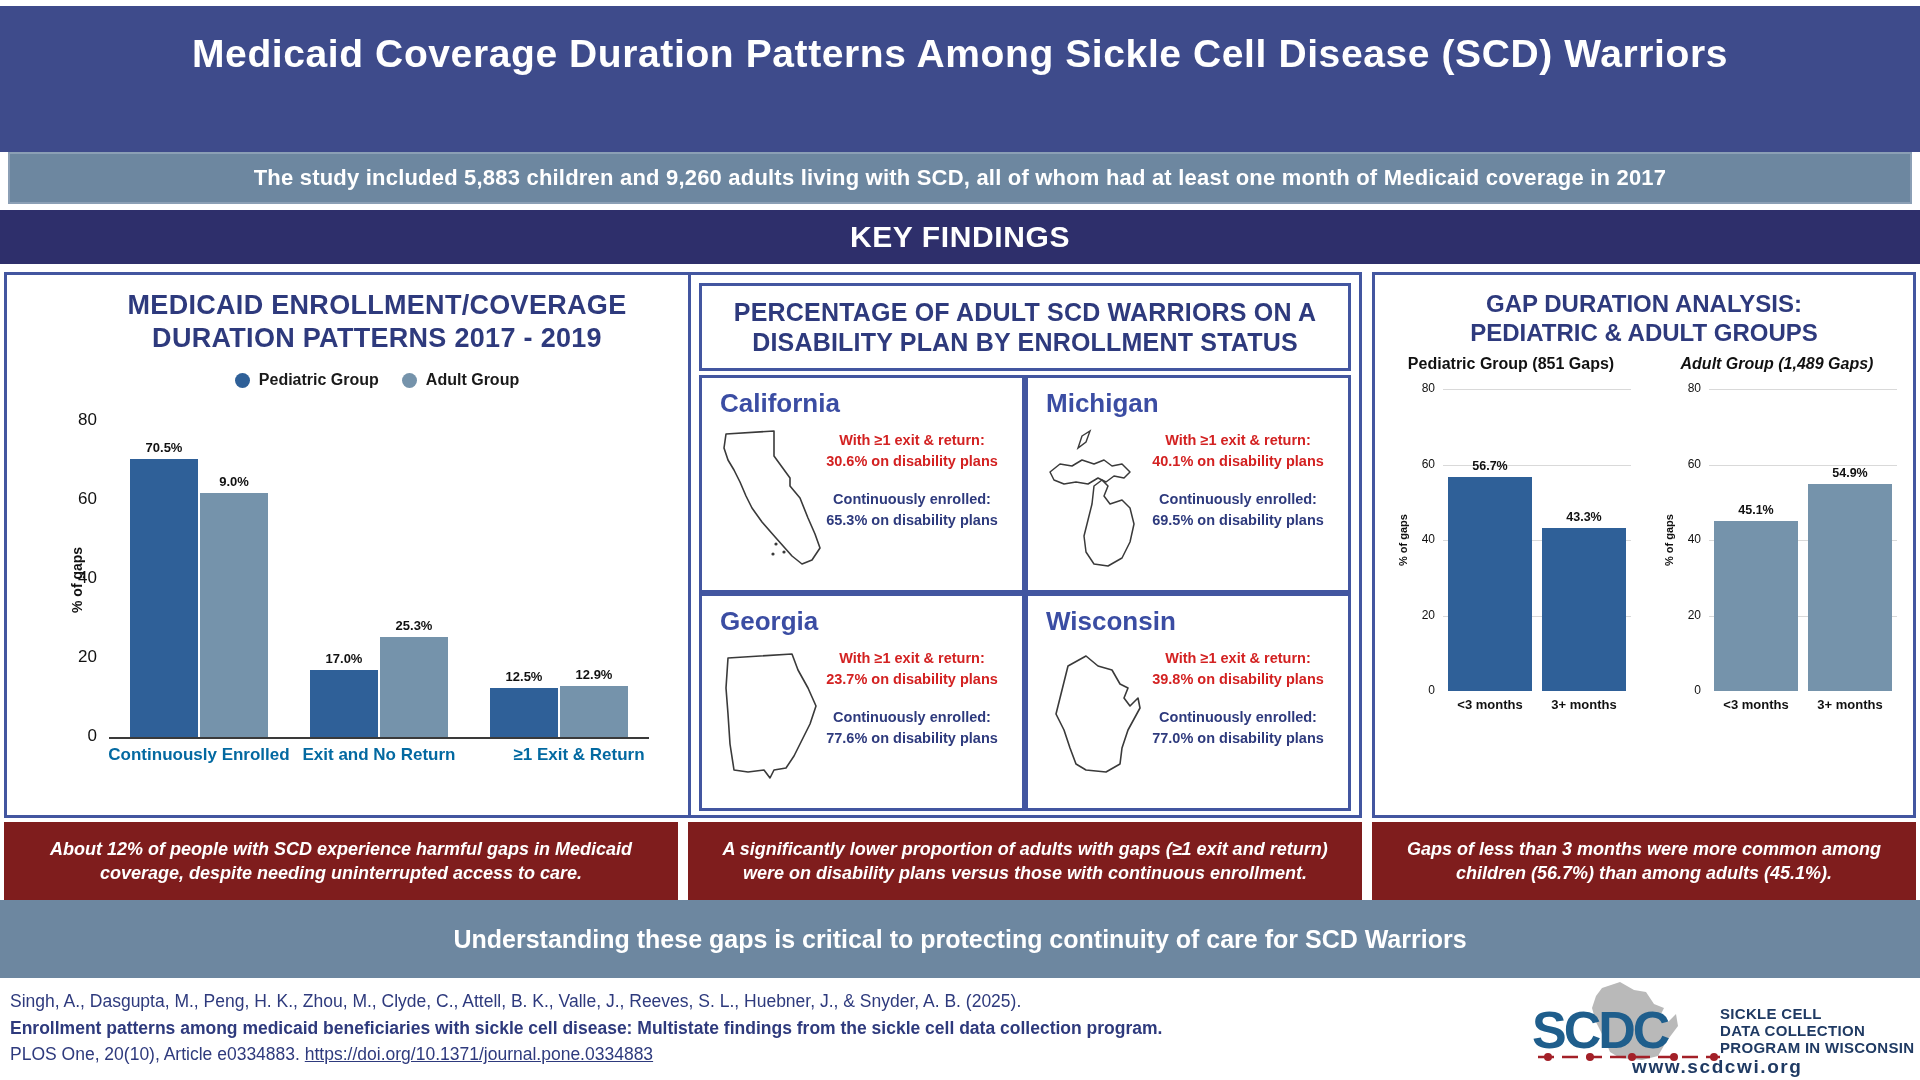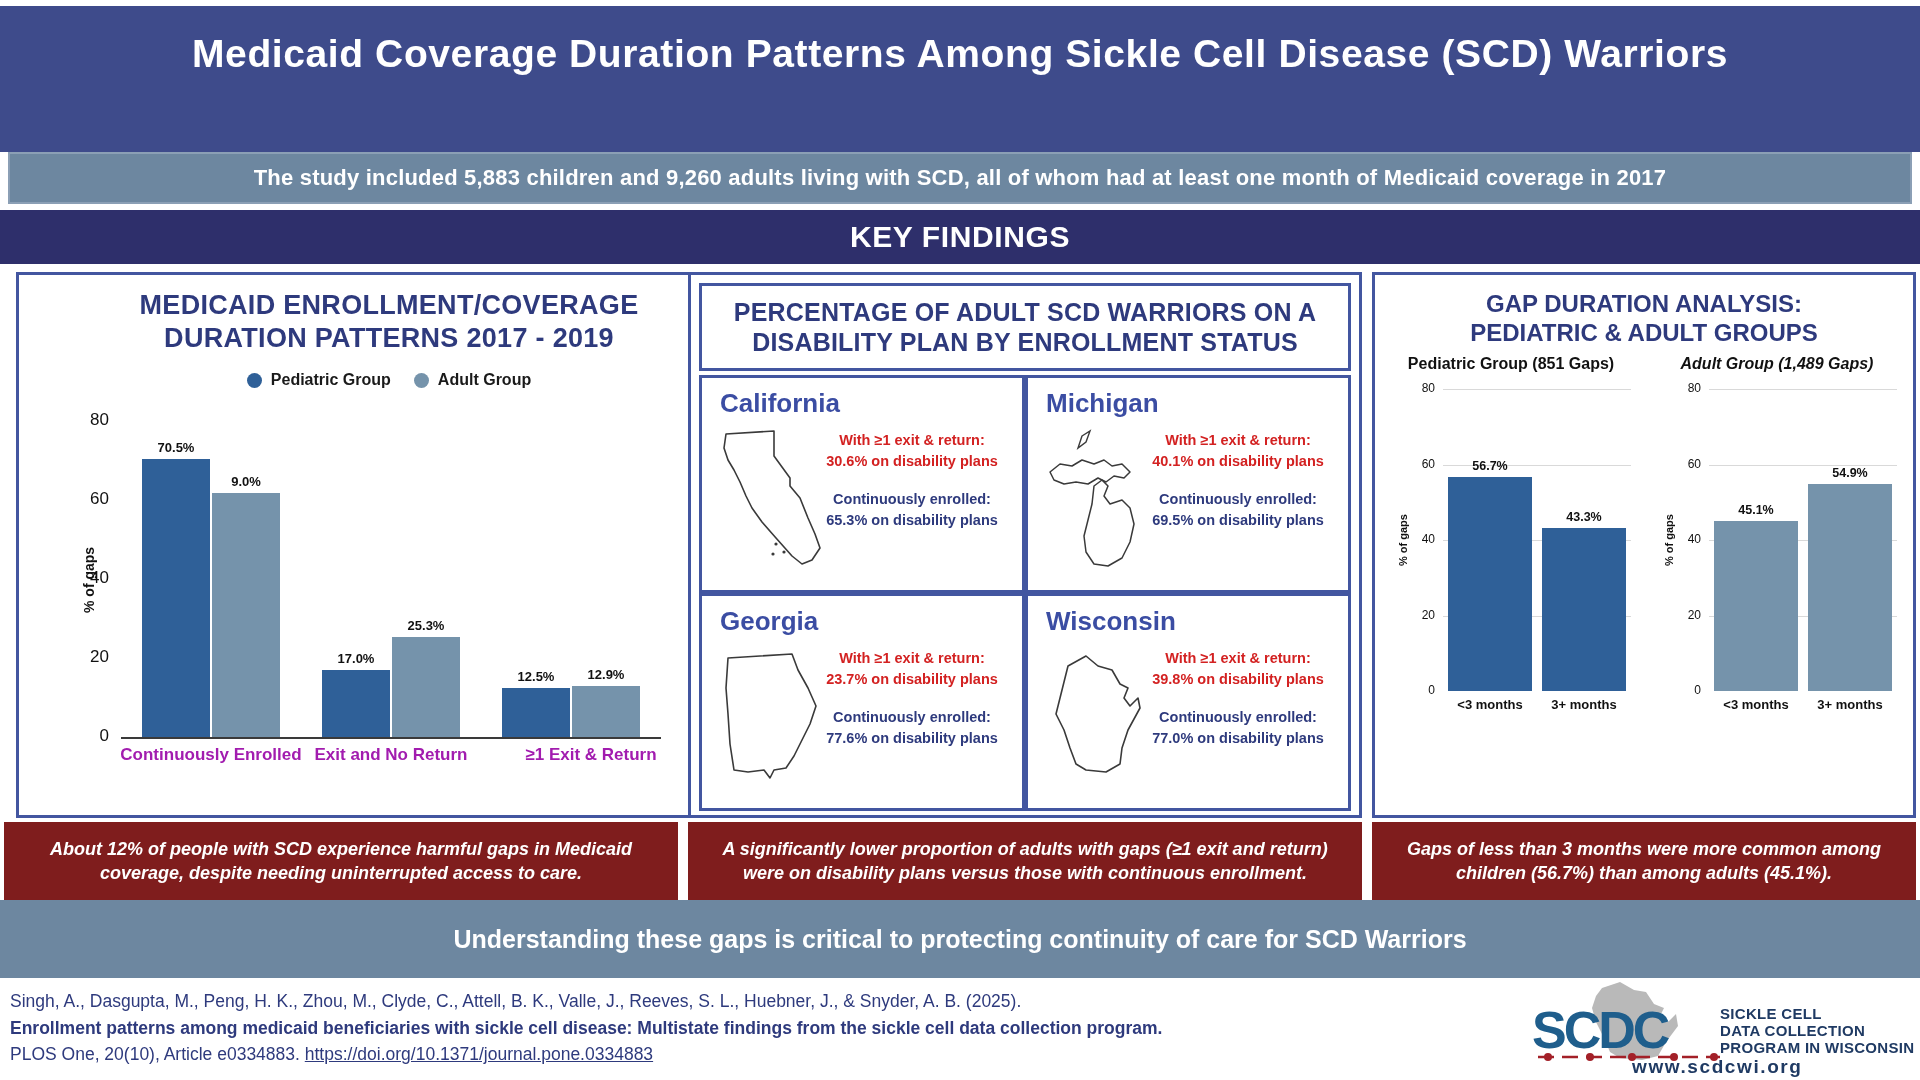--- a/index.html
+++ b/index.html
@@ -47,21 +47,21 @@
   }
   .keyfindings span {
     color:#ffffff; font-size:30px; font-weight:bold; letter-spacing:0.6px;
   }
 
   
   .panel {
     position:absolute; top:272px;
     background:#ffffff; border:3px solid #4356a0;
   }
-  #panel-left   { left:16px;    width:746px;  height:546px; }
+  #panel-left   { left:4px;    width:746px;  height:546px; }
   #panel-mid    { left:688px;  width:674px;  height:546px; }
   #panel-right  { left:1372px; width:544px;  height:546px; }
 
   .panel-title {
     color:#2e3a7d; font-weight:bold; text-align:center;
     line-height:1.22;
   }
   #left-title {
     position:absolute; left:0; top:14px; width:100%;
     font-size:27px; letter-spacing:0.3px;
@@ -88,21 +88,21 @@
   }
   .baseline {
     position:absolute; background:#3a3a3a; height:2px;
   }
   .bar { position:absolute; bottom:0; }
   .bar-val {
     position:absolute; font-size:13px; font-weight:bold; color:#111;
     text-align:center; white-space:nowrap;
   }
   .xcat {
-    position:absolute; font-size:17px; font-weight:bold; color:#a21caf;
+    position:absolute; font-size:17px; font-weight:bold; color:#0369a1;
     text-align:center; white-space:nowrap;
   }
 
   
   #mid-title-box {
     position:absolute; left:8px; top:8px; width:652px; height:88px;
     border:3px solid #4356a0; display:flex; align-items:center; justify-content:center;
   }
   #mid-title { font-size:25px; letter-spacing:0.2px; padding:0 8px; }
   .state-card {

